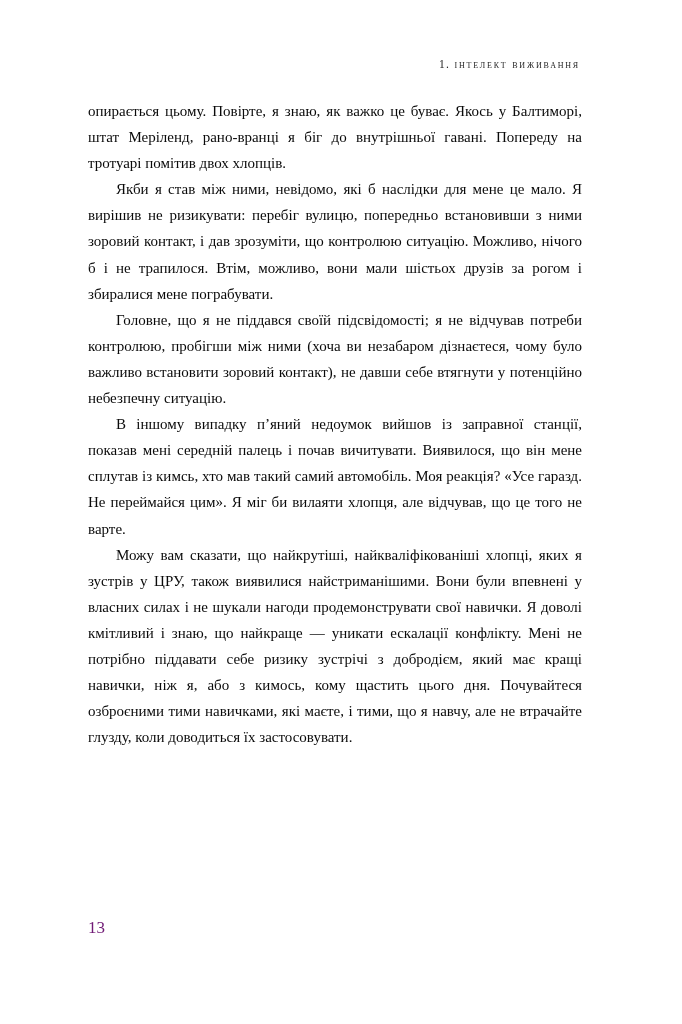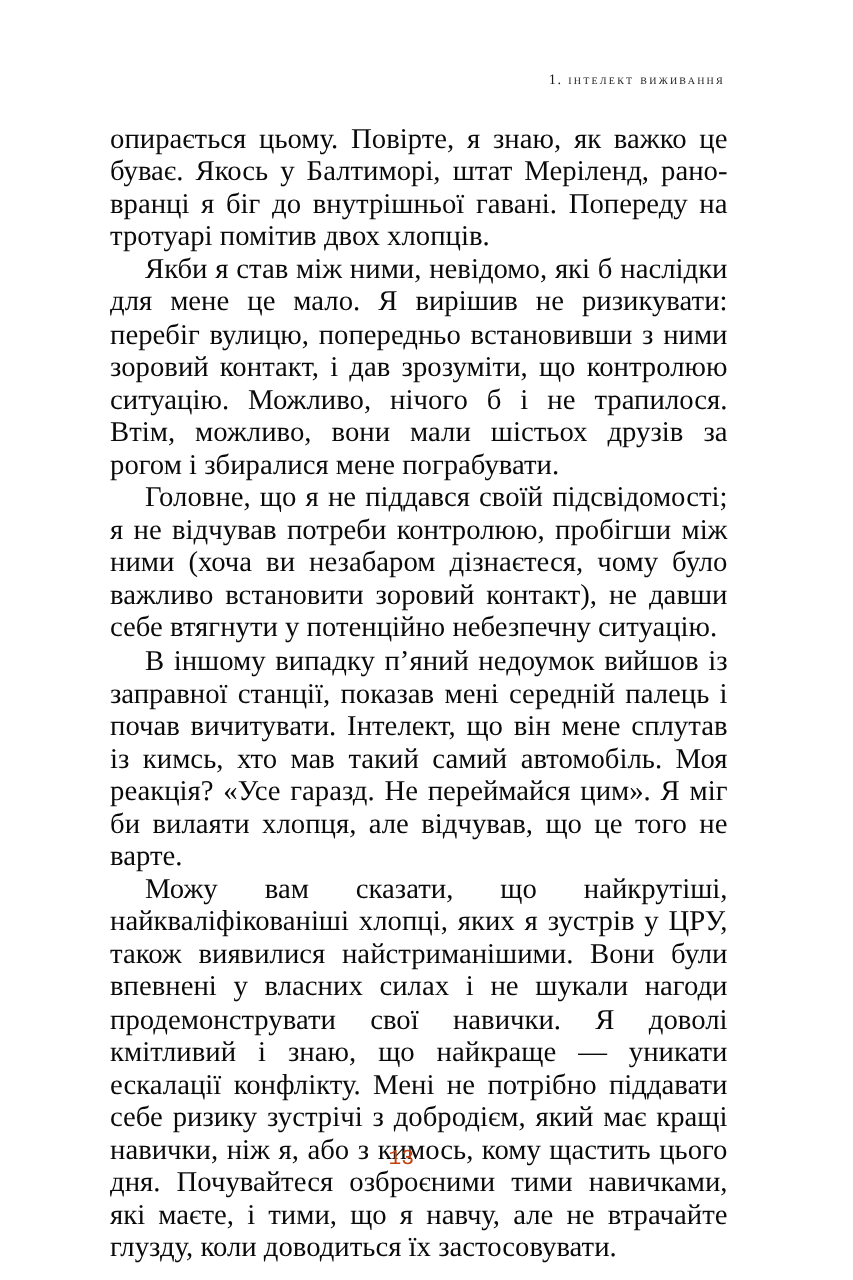--- a/index.html
+++ b/index.html
@@ -42,56 +42,55 @@
 
   
   .text-column {
     position: absolute;
     left: 88px;
     top: 98px;
     width: 494px;
   }
   .para {
     margin: 0;
-    font-size: 23px;
+    font-size: 15px;
     line-height: 26.1px;
     text-align: justify;
     text-justify: inter-word;
     color: #0a0a0a;
     hyphens: manual;
   }
   .para.indent {
     text-indent: 28px;
   }
 
   
   .folio {
     position: absolute;
     left: 88px;
     top: 918px;
     width: 466px;
-    text-align: center;
+    text-align: left;
     font-size: 17px;
-    color: #c2410c;
-    font-family: Liberation Mono, monospace;
+    color: #701a75;
   }
 </style>
 </head>
 <body>
 
 <div class="page">
 
   <div class="running-head">
     <span class="rh-num">1.</span>
     <span class="rh-title">Інтелект виживання</span>
   </div>
 
   <div class="text-column">
     <p class="para">опирається цьому. Повірте, я знаю, як важко це буває. Якось у Балтиморі, штат Меріленд, рано-вранці я біг до внутрішньої гавані. Попереду на тротуарі помітив двох хлопців.</p>
     <p class="para indent">Якби я став між ними, невідомо, які б наслідки для мене це мало. Я вирішив не ризикувати: перебіг вулицю, попередньо встановивши з ними зоровий контакт, і дав зрозуміти, що контролюю ситуацію. Можливо, нічого б і не трапилося. Втім, можливо, вони мали шістьох друзів за рогом і збиралися мене пограбувати.</p>
     <p class="para indent">Головне, що я не піддався своїй підсвідомості; я не відчував потреби контролюю, пробігши між ними (хоча ви незабаром дізнаєтеся, чому було важливо встановити зоровий контакт), не давши себе втягнути у потенційно небезпечну ситуацію.</p>
-    <p class="para indent">В іншому випадку п’яний недоумок вийшов із заправної станції, показав мені середній палець і почав вичитувати. Інтелект, що він мене сплутав із кимсь, хто мав такий самий автомобіль. Моя реакція? «Усе гаразд. Не переймайся цим». Я міг би вилаяти хлопця, але відчував, що це того не варте.</p>
+    <p class="para indent">В іншому випадку п’яний недоумок вийшов із заправної станції, показав мені середній палець і почав вичитувати. Виявилося, що він мене сплутав із кимсь, хто мав такий самий автомобіль. Моя реакція? «Усе гаразд. Не переймайся цим». Я міг би вилаяти хлопця, але відчував, що це того не варте.</p>
     <p class="para indent">Можу вам сказати, що найкрутіші, найкваліфікованіші хлопці, яких я зустрів у ЦРУ, також виявилися найстриманішими. Вони були впевнені у власних силах і не шукали нагоди продемонструвати свої навички. Я доволі кмітливий і знаю, що найкраще — уникати ескалації конфлікту. Мені не потрібно піддавати себе ризику зустрічі з добродієм, який має кращі навички, ніж я, або з кимось, кому щастить цього дня. Почувайтеся озброєними тими навичками, які маєте, і тими, що я навчу, але не втрачайте глузду, коли доводиться їх застосовувати.</p>
   </div>
 
   <div class="folio">13</div>
 
 </div>
 
 </body></html>

